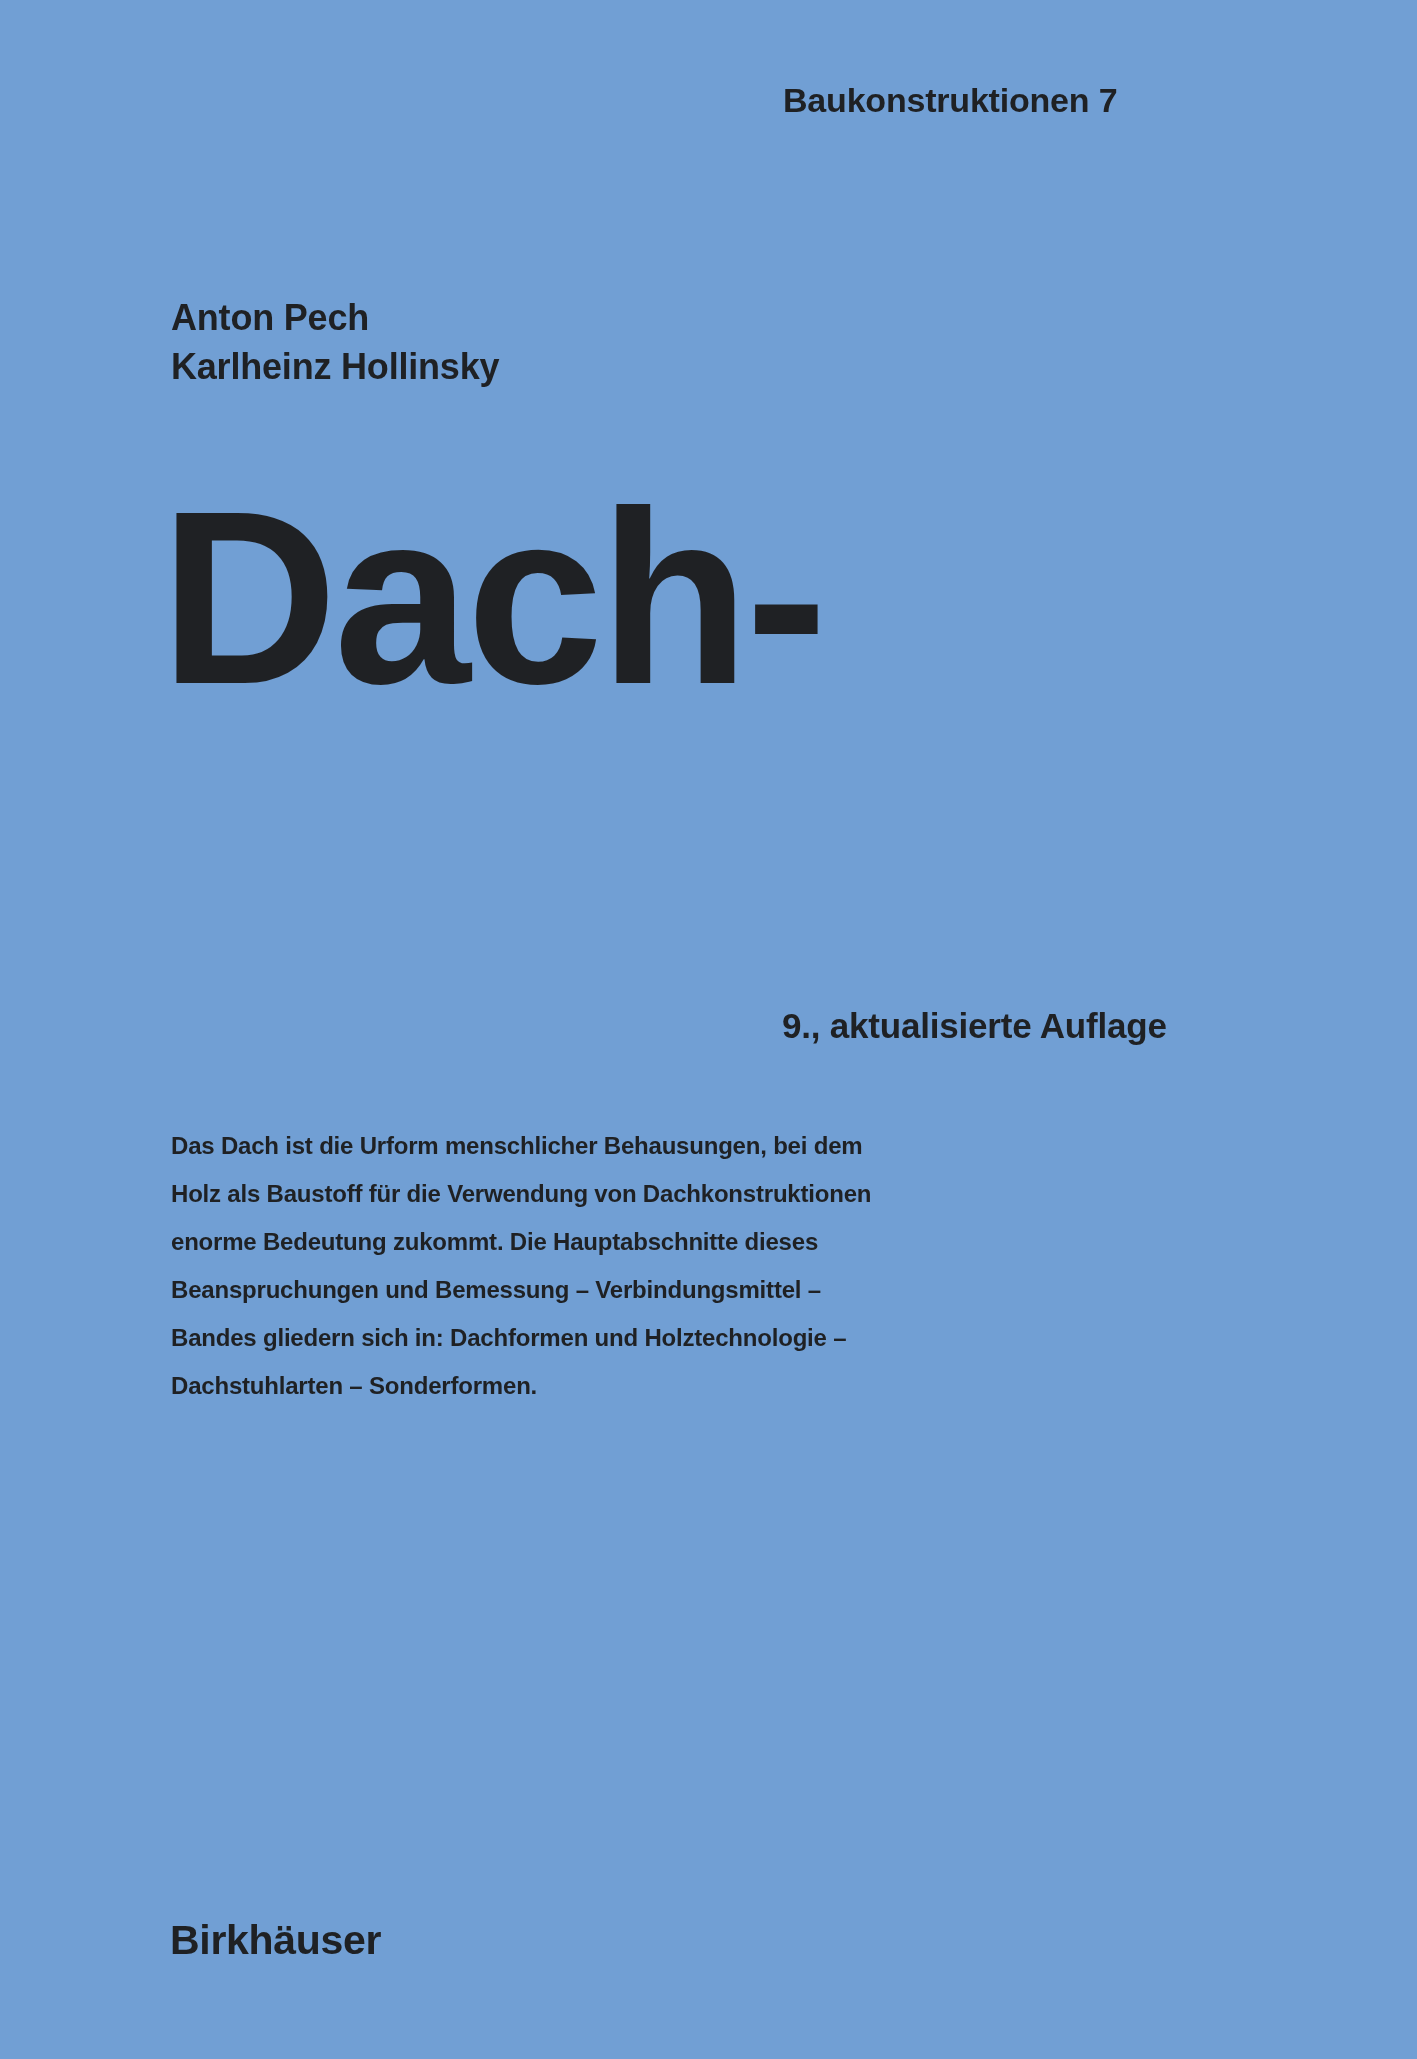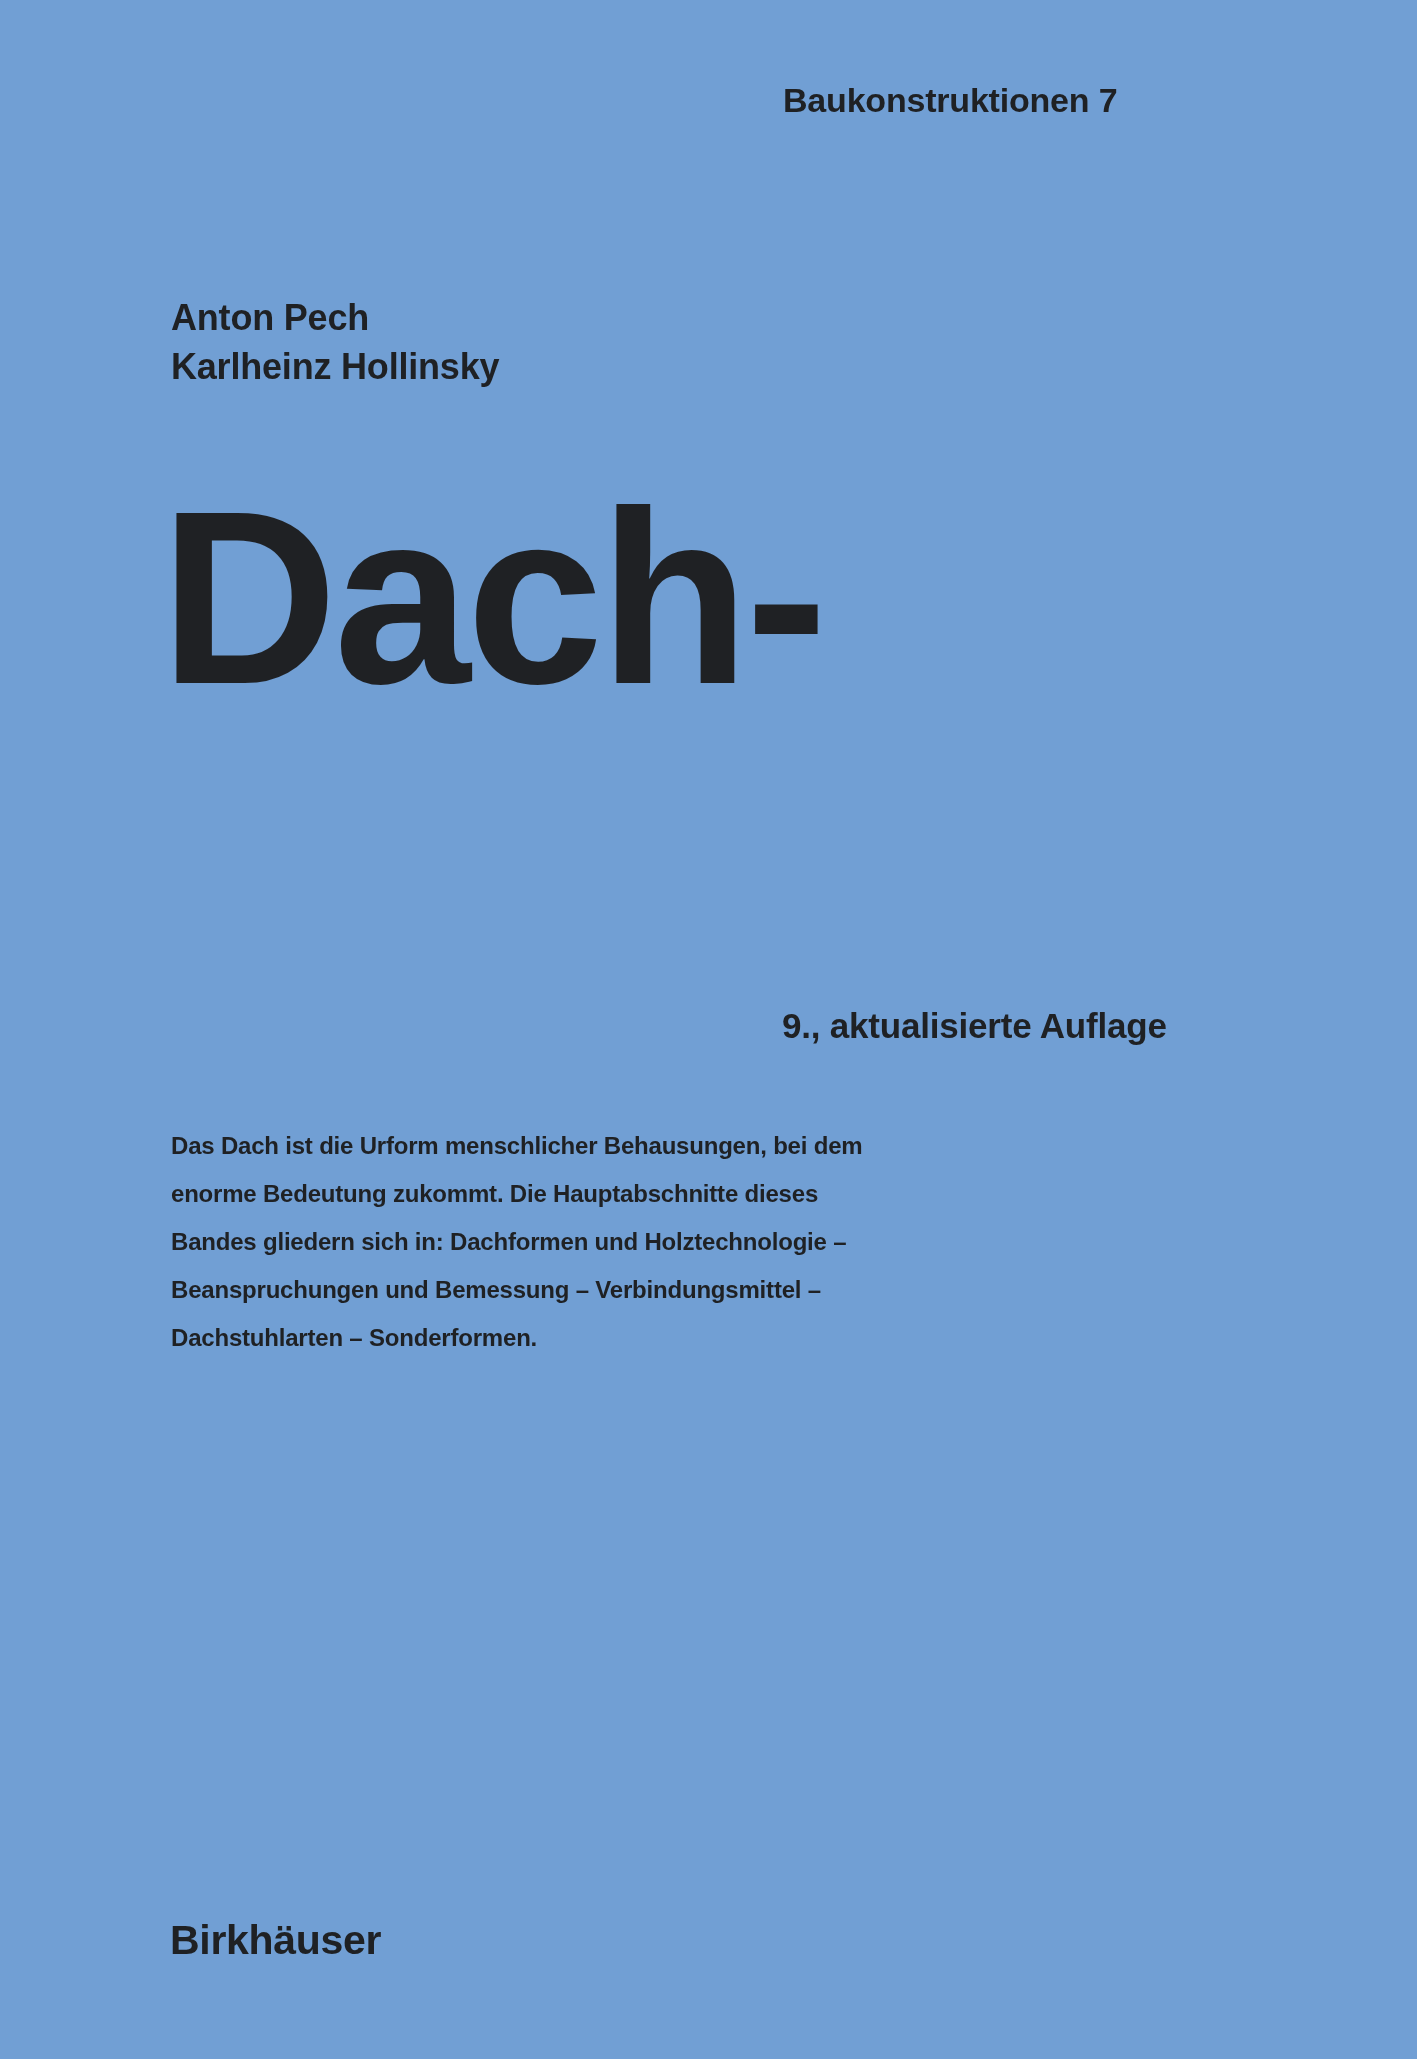--- a/index.html
+++ b/index.html
@@ -71,21 +71,22 @@
     <div>Karlheinz Hollinsky</div>
   </div>
 
   <div class="txt title-line title-line1">Dach-</div>
 
 
   <div class="txt edition">9., aktualisierte Auflage</div>
 
   <div class="txt description">
     <div>Das Dach ist die Urform menschlicher Behausungen, bei dem</div>
+    <div>Holz als Baustoff für die Verwendung von Dachkonstruktionen</div>
     <div>enorme Bedeutung zukommt. Die Hauptabschnitte dieses</div>
+    <div>Beanspruchungen und Bemessung – Verbindungsmittel –</div>
     <div>Bandes gliedern sich in: Dachformen und Holztechnologie –</div>
-    <div>Beanspruchungen und Bemessung – Verbindungsmittel –</div>
     <div>Dachstuhlarten – Sonderformen.</div>
   </div>
 
   <div class="txt publisher">Birkhäuser</div>
 
 </div>
 
 </body></html>

